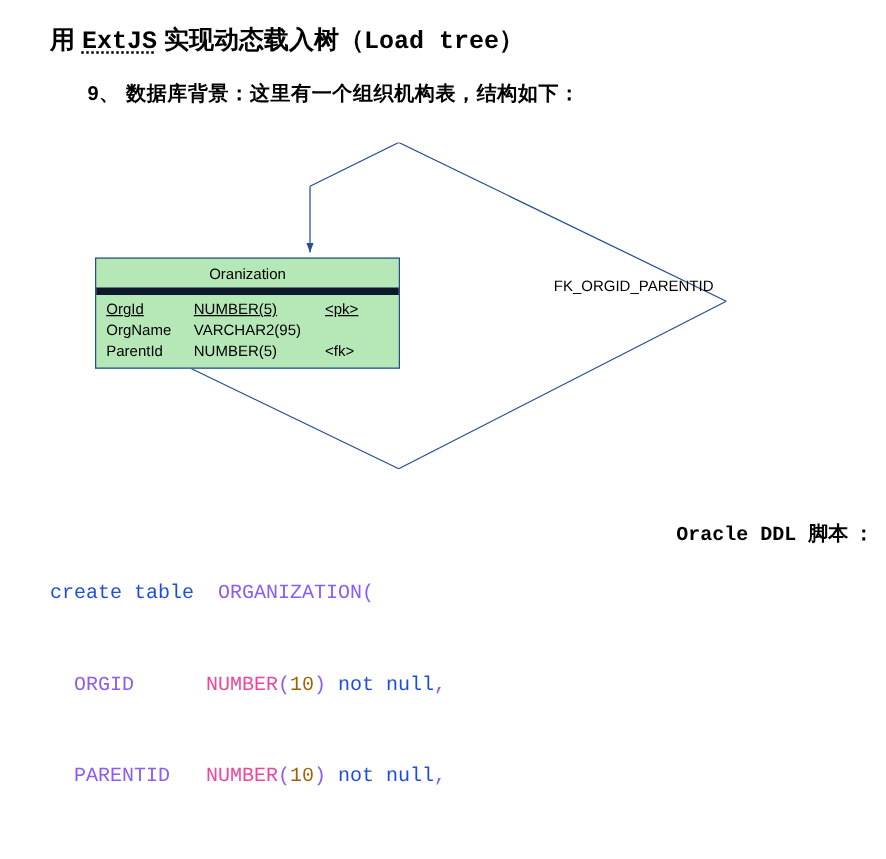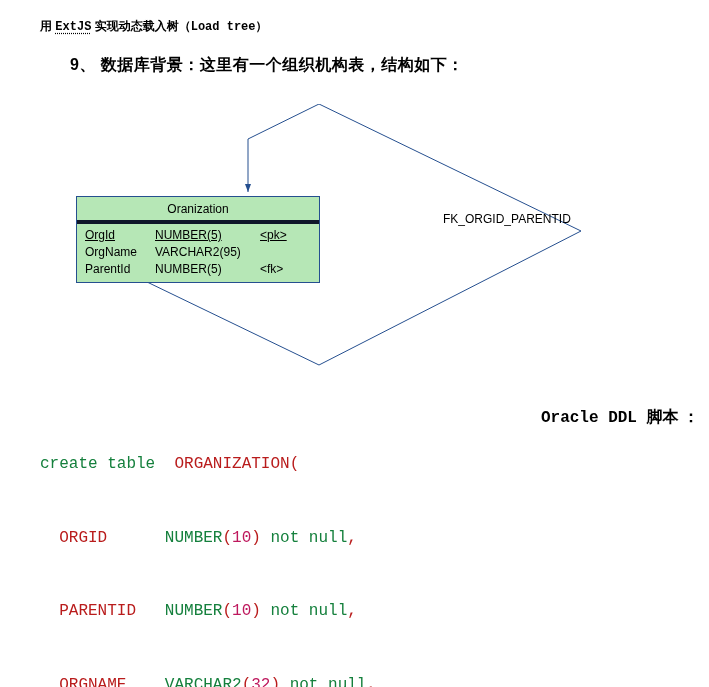--- a/index.html
+++ b/index.html
@@ -7,21 +7,21 @@
       font-family: SimSun, "宋体", Arial, sans-serif;
       font-size: 15px;
       color: #000;
       background: #fff;
       padding: 18px 10px 10px 10px;
       width: 709px;
     }
     .heading-line {
       margin-left: 30px;
       margin-bottom: 20px;
-      font-size: 12px;
+      font-size: 20px;
       font-weight: bold;
     }
     .heading-line .norm { font-weight: bold; }
     .heading-line .extjs {
       font-family: Consolas, "Courier New", monospace;
       font-weight: bold;
       text-decoration: underline dotted;
       text-underline-offset: 3px;
     }
     .heading-line .parens {
@@ -54,21 +54,21 @@
       width: 244px;
       background: #b6e7b6;
       border: 1px solid #254f8f;
       font-family: "Microsoft Sans Serif", Arial, sans-serif;
       font-size: 12px;
       color: #000;
     }
     .entity-title {
       text-align: center;
       padding: 5px 0 4px 0;
-      border-bottom: 4px solid #0f172a;
+      border-bottom: 6px solid #0f172a;
       font-size: 12px;
     }
     .entity-columns {
       display: grid;
       grid-template-columns: 70px 105px 55px;
       padding: 4px 8px 6px 8px;
       row-gap: 3px;
       font-size: 12px;
     }
     .entity-columns .ul { text-decoration: underline; }
@@ -91,24 +91,24 @@
     }
     .ddl-heading .han-bold { font-weight: bold; }
     pre.code-block {
       font-family: Consolas, "Courier New", monospace;
       font-size: 16px;
       line-height: 2.3;
       white-space: pre;
       margin-left: 30px;
       color: #000;
     }
-    .kw-blue  { color: #15803d; }
-    .kw-teal  { color: #15803d; margin-top: 24px; }
-    .txt-black{ color: #b91c1c; text-align: right; }
-    .num-red  { color: #be185d; }
+    .kw-blue  { color: #1d4ed8; }
+    .kw-teal  { color: #ec4899; margin-top: 24px; }
+    .txt-black{ color: #8b5cf6; text-align: right; }
+    .num-red  { color: #a16207; }
   </style>
 </head>
 <body>
 
 <div class="heading-line">
   <span class="norm">用 </span><span class="extjs">ExtJS</span><span class="norm">  实现动态载入树（</span><span class="parens">Load tree</span><span class="norm">）</span>
 </div>
 
 <div class="numbered-line">9、 数据库背景：这里有一个组织机构表，结构如下：</div>
 

